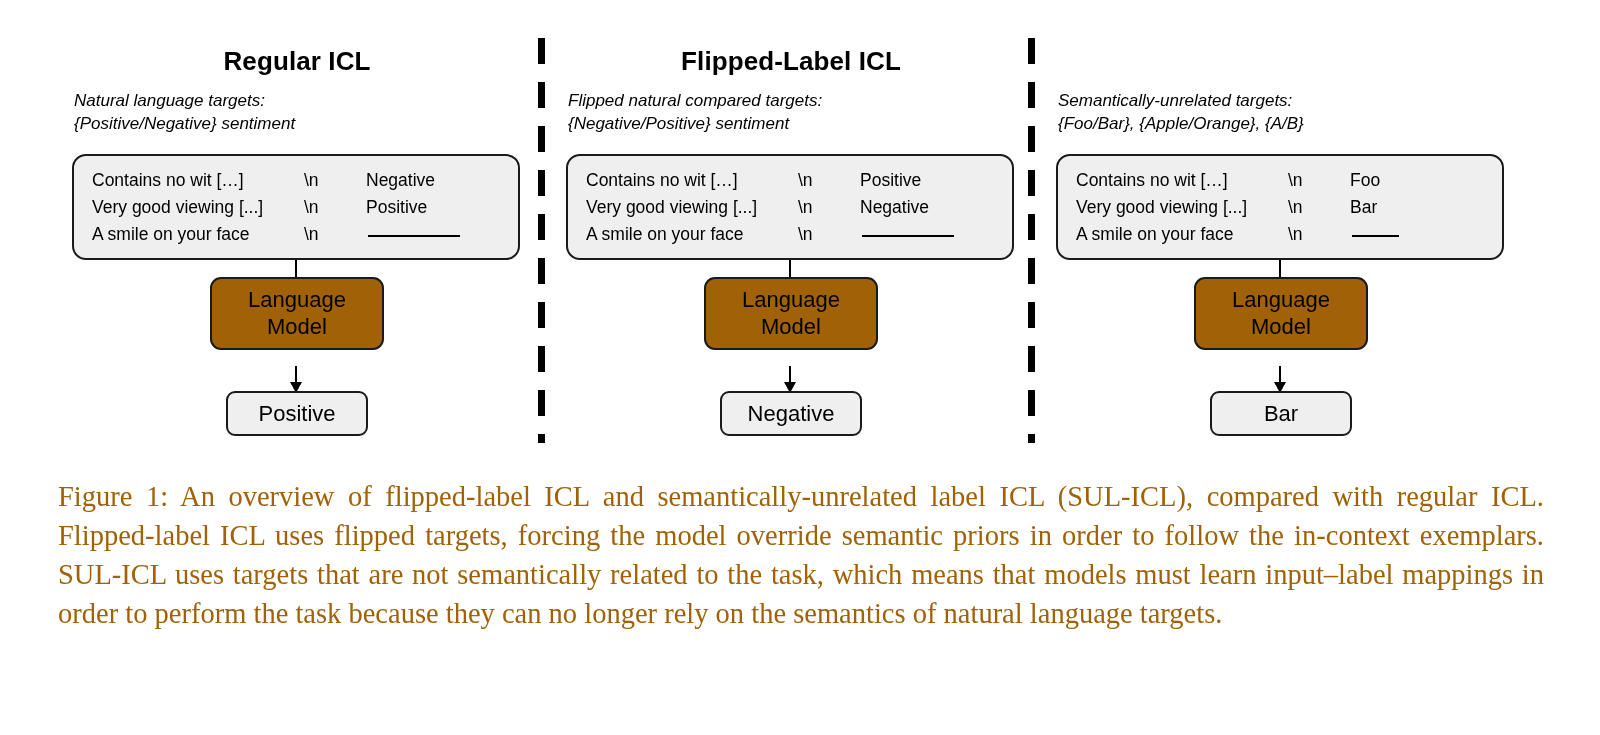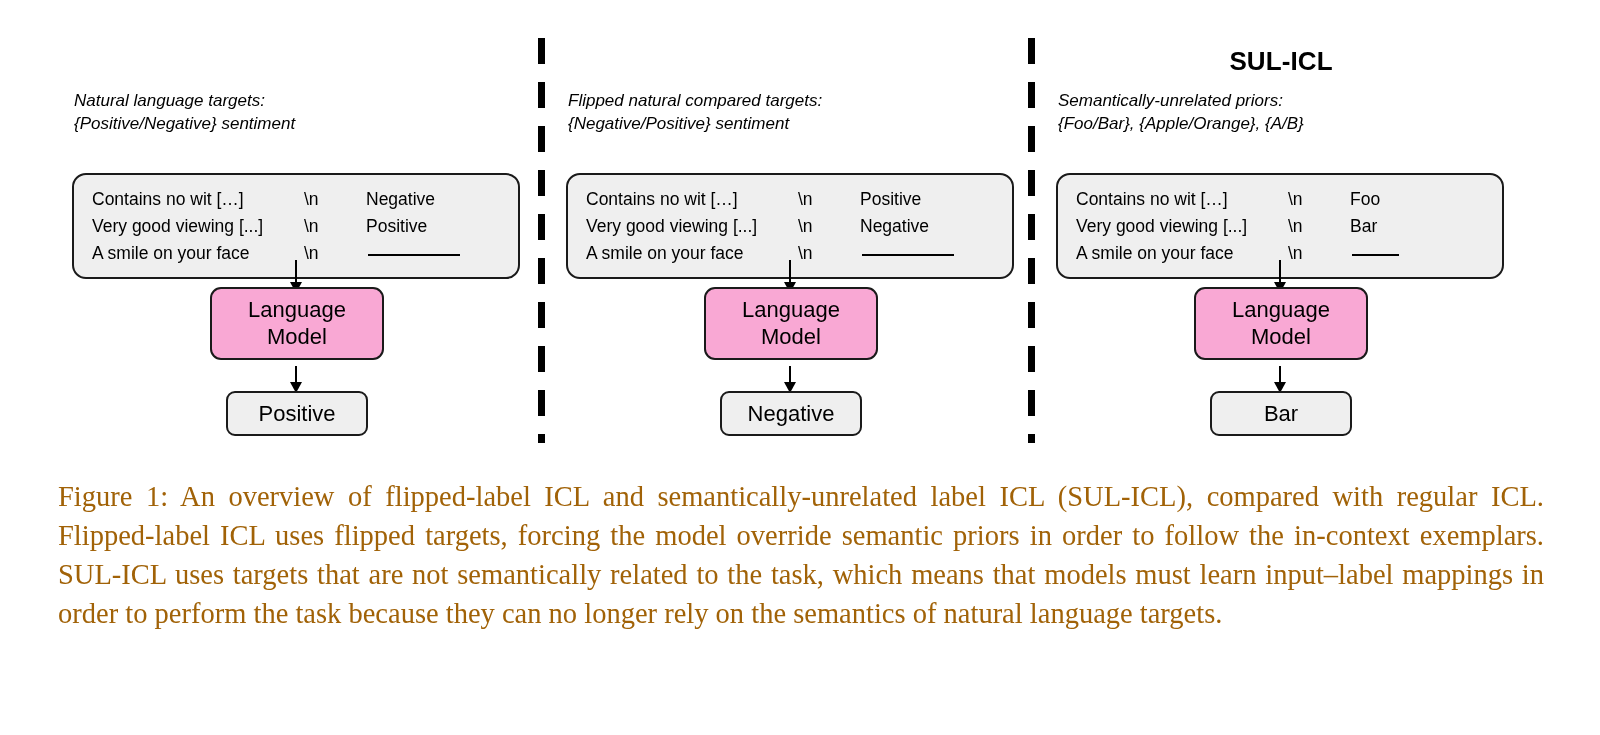--- a/index.html
+++ b/index.html
@@ -80,21 +80,20 @@
   .prompt-box {
     position: absolute;
     top: 154px;
     left: 10px;
     width: 448px;
     height: 106px;
     border: 2px solid #1a1a1a;
     border-radius: 14px;
     background: #efefef;
     box-sizing: border-box;
-    margin-top: 19px;
   }
   .prompt-rows {
     position: absolute;
     top: 11px;
     left: 18px;
     right: 6px;
   }
   .prompt-row {
     display: flex;
     align-items: baseline;
@@ -149,27 +148,27 @@
     top: 366px;
     left: 227px;
     height: 27px;
   }
   .arrow-bottom .shaft { height: 18px; }
   .arrow-bottom .head  { top: 16px; }
 
   
   .model-box {
     position: absolute;
-    top: 287px;
+    top: 277px;
     left: 148px;
     width: 174px;
     height: 73px;
     border: 2px solid #1a1a1a;
     border-radius: 11px;
-    background: #f9a8d4;
+    background: #a16207;
     box-sizing: border-box;
     display: flex;
     align-items: center;
     justify-content: center;
     text-align: center;
     font-size: 22px;
     line-height: 1.22;
     white-space: pre-line;
   }
 
@@ -204,20 +203,21 @@
     color: #a16207;
   }
   .caption > span { display: inline; }
 </style>
 </head>
 <body>
 
 <div class="figure-area">
 
   <div class="column" id="column-regular">
+    <div class="col-title">Regular ICL</div>
     <div class="col-subtitle">Natural language targets:
 {Positive/Negative} sentiment</div>
 
     <div class="prompt-box">
       <div class="prompt-rows">
         <div class="prompt-row">
           <span class="p-input">Contains no wit […]</span>
           <span class="p-nl">\n</span>
           <span class="p-label">Negative</span>
         </div>
@@ -244,20 +244,21 @@
 
     <div class="arrow arrow-bottom">
       <div class="shaft"></div>
         <div class="head"></div>
     </div>
 
     <div class="output-box">Positive</div>
   </div>
 
   <div class="column" id="column-flipped">
+    <div class="col-title">Flipped-Label ICL</div>
     <div class="col-subtitle">Flipped natural compared targets:
 {Negative/Positive} sentiment</div>
 
     <div class="prompt-box">
       <div class="prompt-rows">
         <div class="prompt-row">
           <span class="p-input">Contains no wit […]</span>
           <span class="p-nl">\n</span>
           <span class="p-label">Positive</span>
         </div>
@@ -284,22 +285,21 @@
 
     <div class="arrow arrow-bottom">
       <div class="shaft"></div>
         <div class="head"></div>
     </div>
 
     <div class="output-box">Negative</div>
   </div>
 
   <div class="column" id="column-sul">
-    <div class="col-title">SUL-ICL</div>
-    <div class="col-subtitle">Semantically-unrelated priors:
+    <div class="col-subtitle">Semantically-unrelated targets:
 {Foo/Bar}, {Apple/Orange}, {A/B}</div>
 
     <div class="prompt-box">
       <div class="prompt-rows">
         <div class="prompt-row">
           <span class="p-input">Contains no wit […]</span>
           <span class="p-nl">\n</span>
           <span class="p-label">Foo</span>
         </div>
         <div class="prompt-row">

